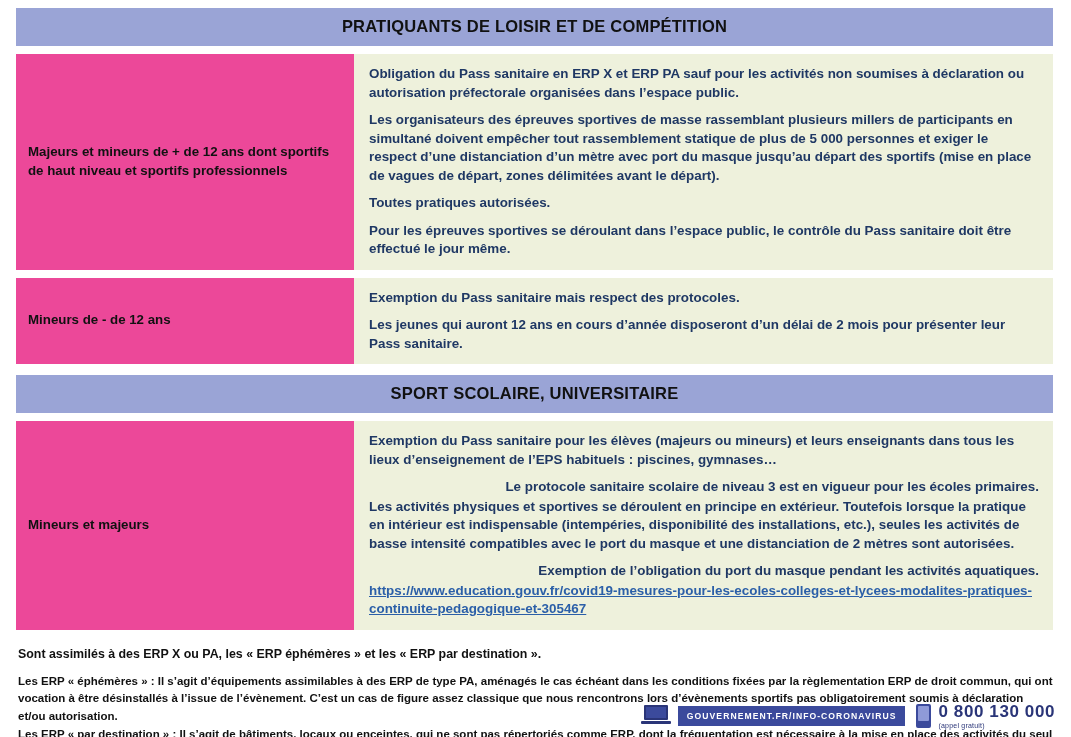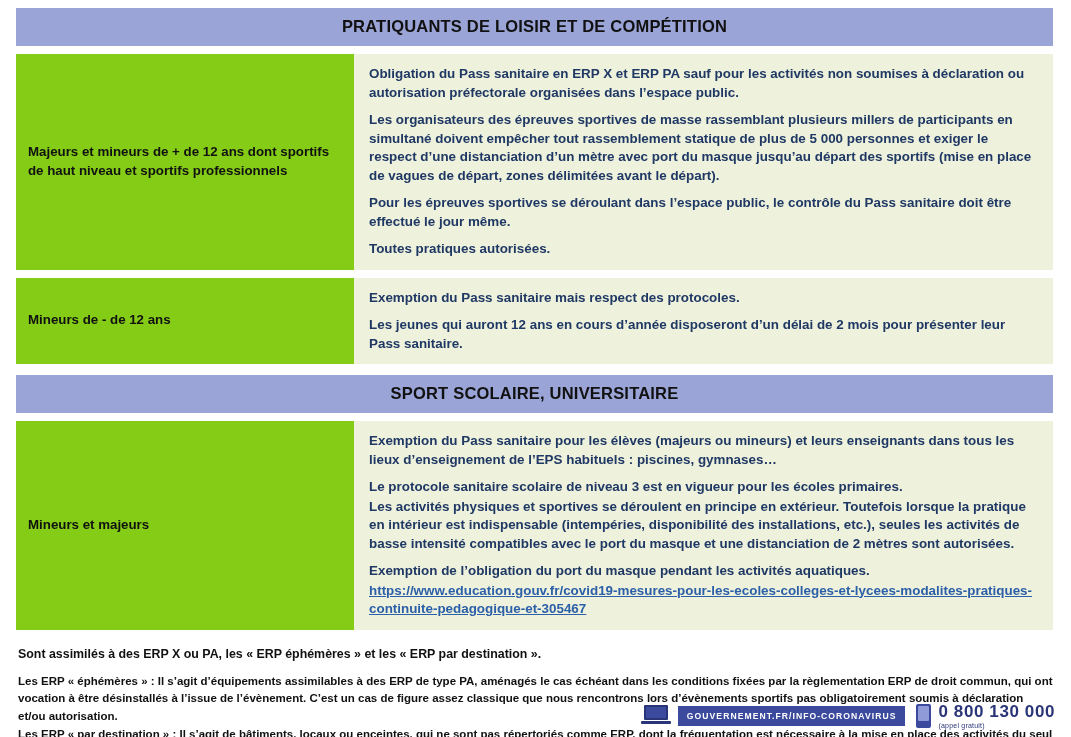--- a/index.html
+++ b/index.html
@@ -32,21 +32,21 @@
     padding: 9px 4px 10px 4px;
   }
   .row {
     display: flex;
     align-items: stretch;
     width: 100%;
   }
   .cell-left {
     width: 338px;
     flex: 0 0 338px;
-    background: #84cc16;
+    background: #ec4899;
     color: #111111;
     font-weight: bold;
     font-size: 13.3px;
     line-height: 1.42;
     display: flex;
     align-items: center;
     padding: 10px 12px 10px 12px;
     box-sizing: border-box;
   }
   .cell-right {
@@ -57,20 +57,21 @@
     font-size: 13.4px;
     line-height: 1.38;
     padding: 11px 14px 11px 15px;
     box-sizing: border-box;
   }
   .cell-right p {
     margin: 0 0 9px 0;
   }
   .cell-right p.tight {
     margin-bottom: 1px;
+    text-align: right;
   }
   .cell-right p:last-child {
     margin-bottom: 0;
   }
   .gap {
     height: 8px;
     background: #ffffff;
   }
   .gap-lg {
     height: 11px;
@@ -192,22 +193,22 @@
   <div class="band">PRATIQUANTS DE LOISIR ET DE COMPÉTITION</div>
   <div class="gap"></div>
 
   <div class="row">
     <div class="cell-left">
       <span>Majeurs et mineurs de + de 12 ans dont sportifs de haut niveau et sportifs professionnels</span>
     </div>
     <div class="cell-right">
       <p>Obligation du Pass sanitaire en ERP X et ERP PA sauf pour les activités non soumises à déclaration ou autorisation préfectorale organisées dans l’espace public.</p>
       <p>Les organisateurs des épreuves sportives de masse rassemblant plusieurs millers de participants en simultané doivent empêcher tout rassemblement statique de plus de 5 000 personnes et exiger le respect d’une distanciation d’un mètre avec port du masque jusqu’au départ des sportifs (mise en place de vagues de départ, zones délimitées avant le départ).</p>
+      <p>Toutes pratiques autorisées.</p>
       <p>Pour les épreuves sportives se déroulant dans l’espace public, le contrôle du Pass sanitaire doit être effectué le jour même.</p>
-      <p>Toutes pratiques autorisées.</p>
     </div>
   </div>
 
   <div class="gap"></div>
 
   <div class="row">
     <div class="cell-left">
       <span>Mineurs de - de 12 ans</span>
     </div>
     <div class="cell-right">

